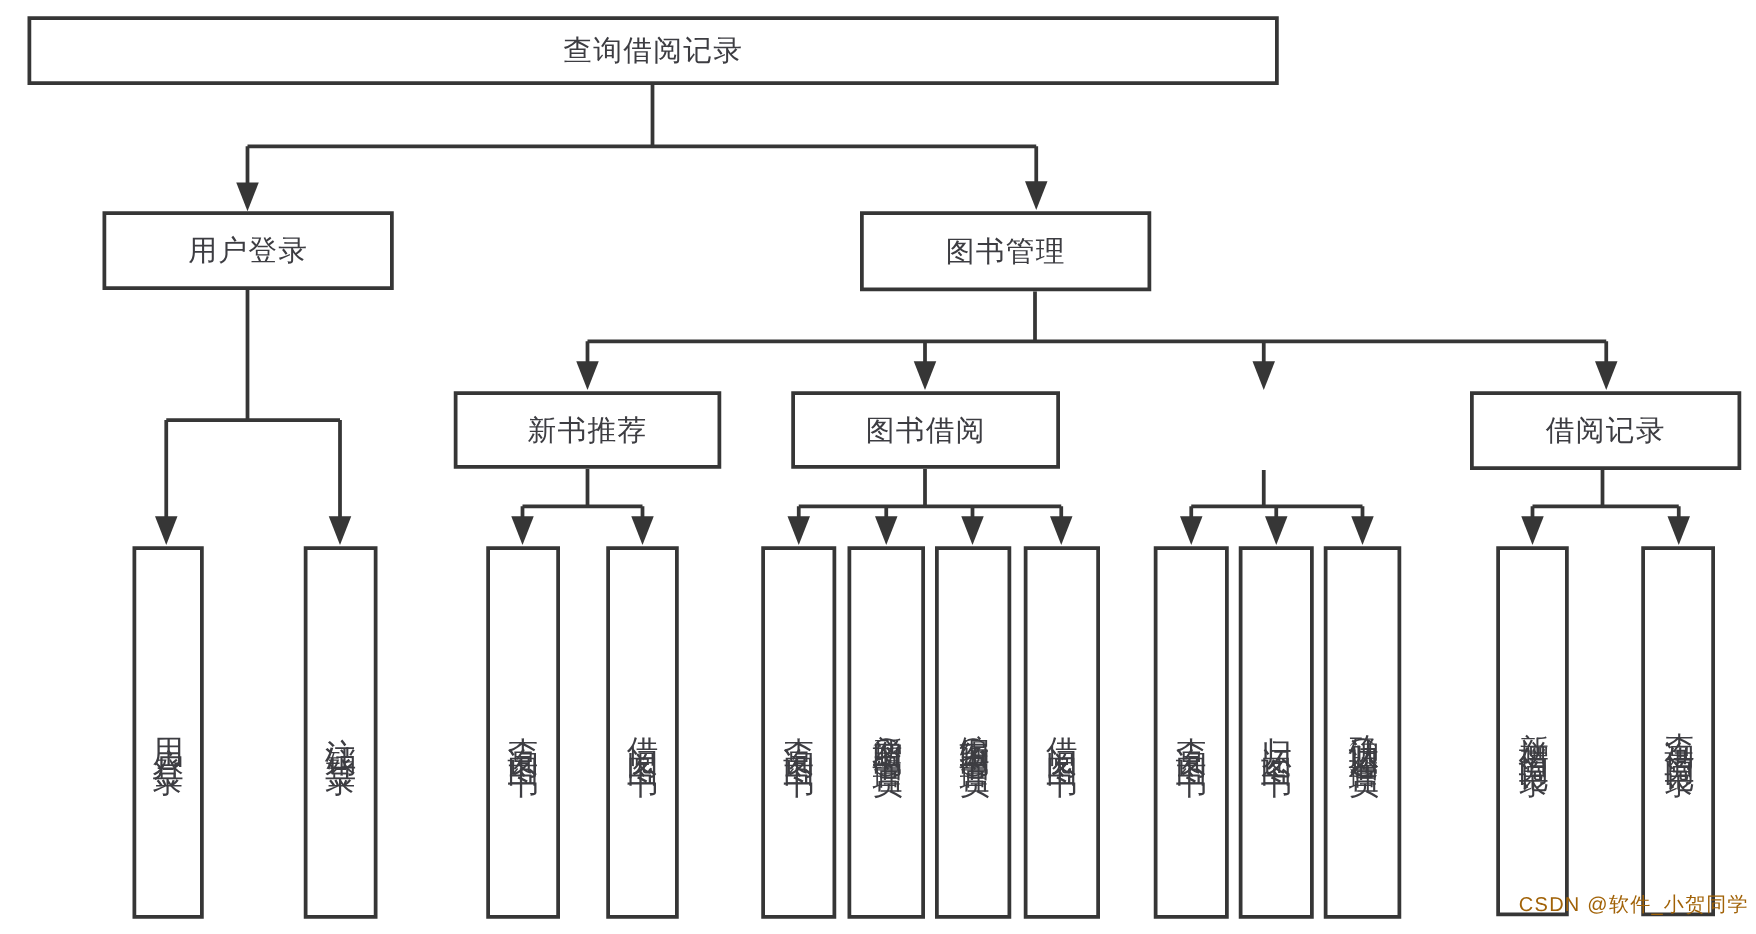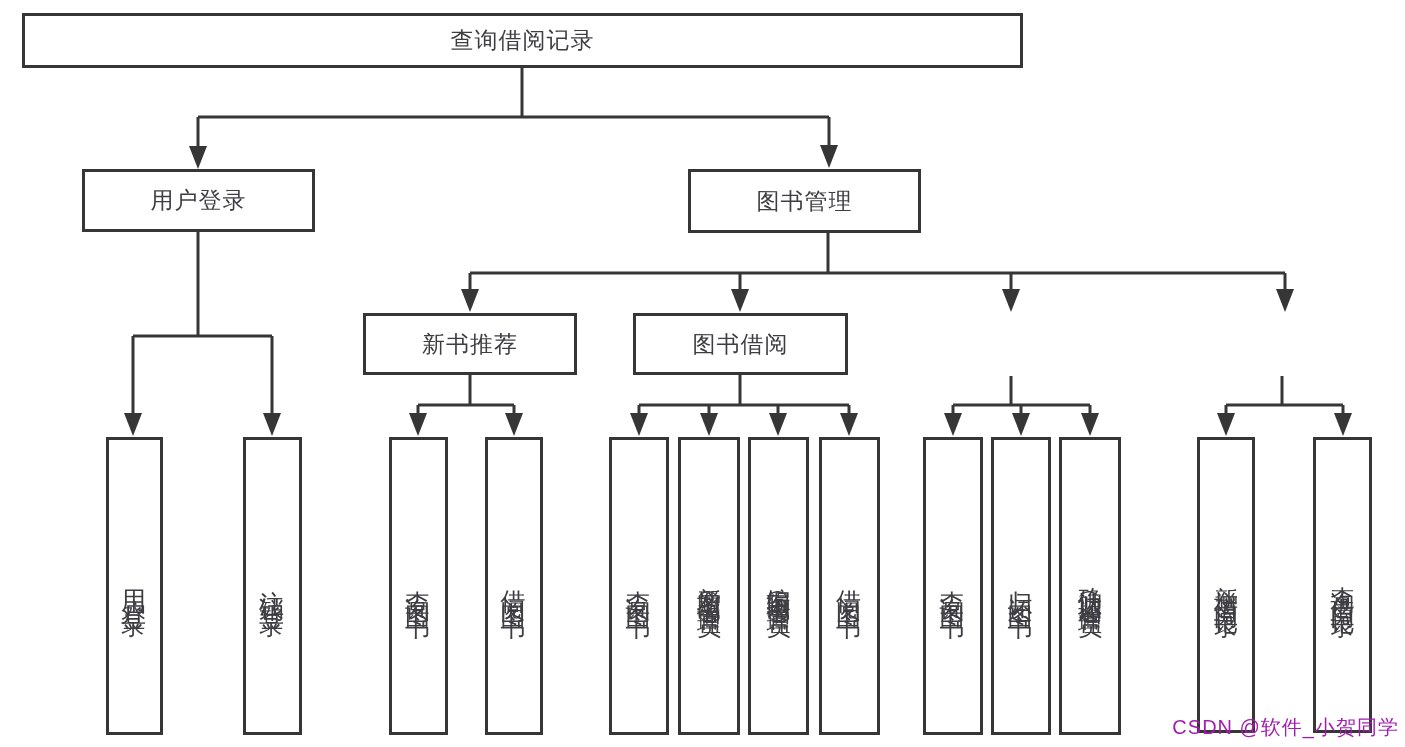--- a/index.html
+++ b/index.html
@@ -28,22 +28,22 @@
     writing-mode:vertical-rl;
     text-orientation:mixed;
     font-size:25px;
     letter-spacing:8px;
     white-space:normal;
   }
   .watermark{
     position:absolute;
     right:6px;
     top:714px;
-    font-size:20px;
-    color:#a21caf;
+    font-size:16px;
+    color:#a16207;
     letter-spacing:1px;
     white-space:nowrap;
   }
 </style>
 </head>
 <body>
 
 <div class="stage">
 
   <svg class="connectors" viewBox="0 0 1405 747" xmlns="http://www.w3.org/2000/svg">
@@ -86,20 +86,21 @@
     </g>
   </svg>
 
   <div class="box h" style="left:22px;top:13px;width:1001px;height:55px;">查询借阅记录</div>
 
   <div class="box h" style="left:82px;top:169px;width:233px;height:63px;">用户登录</div>
   <div class="box h" style="left:688px;top:169px;width:233px;height:64px;">图书管理</div>
 
   <div class="box h" style="left:633px;top:313px;width:215px;height:62px;">图书借阅</div>
   <div class="box h" style="left:363px;top:313px;width:214px;height:62px;">新书推荐</div>
+  <div class="box h" style="left:1176px;top:313px;width:217px;height:63px;">借阅记录</div>
 
   <div class="box v" style="left:106px;top:437px;width:57px;height:298px;">用户登录</div>
   <div class="box v" style="left:243px;top:437px;width:59px;height:298px;">注销登录</div>
 
   <div class="box v" style="left:389px;top:437px;width:59px;height:298px;">查询图书</div>
   <div class="box v" style="left:485px;top:437px;width:58px;height:298px;">借阅图书</div>
 
   <div class="box v" style="left:609px;top:437px;width:60px;height:298px;">查询图书</div>
   <div class="box v" style="left:678px;top:437px;width:62px;height:298px;letter-spacing:4px;font-size:24px;">新增图书（管理员）</div>
   <div class="box v" style="left:748px;top:437px;width:61px;height:298px;letter-spacing:4px;font-size:24px;">编辑图书（管理员）</div>

